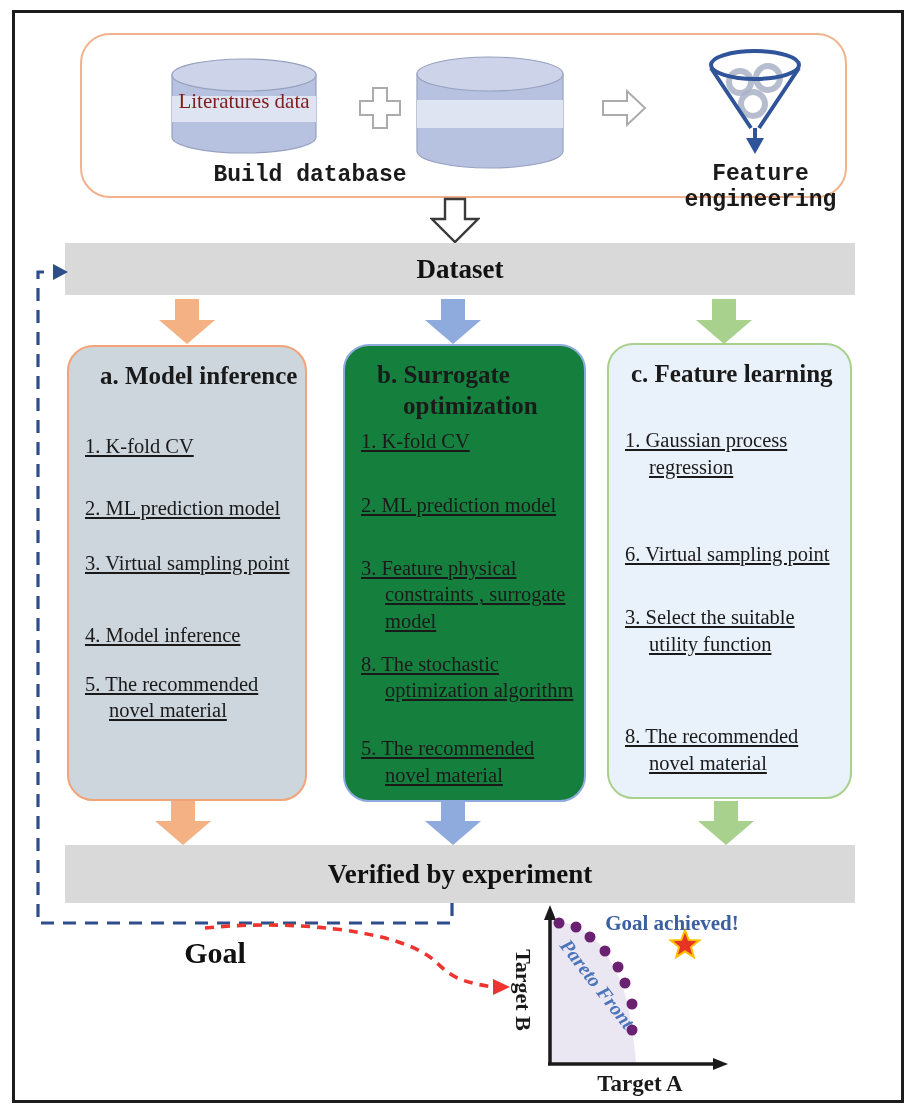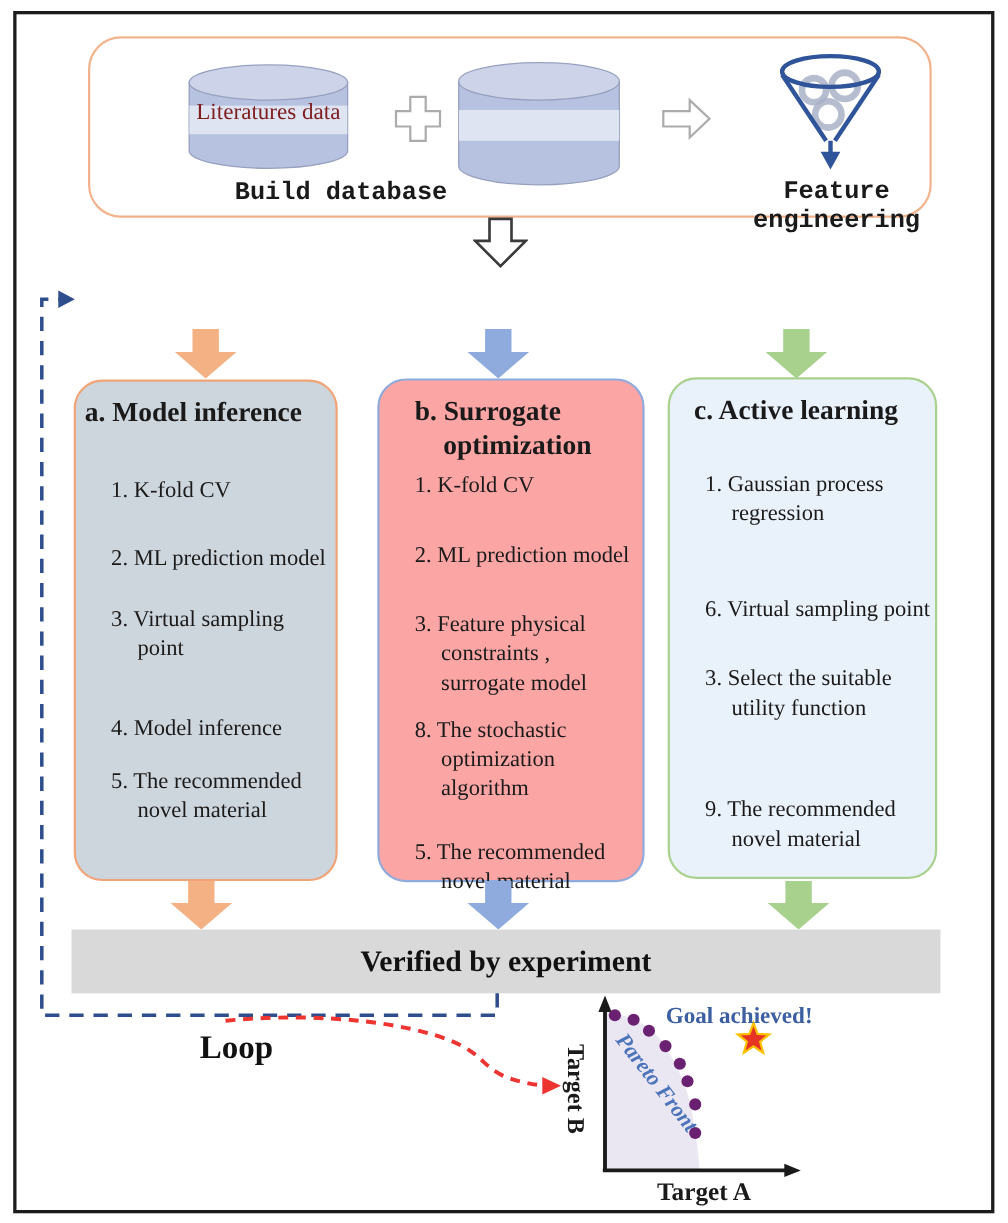--- a/index.html
+++ b/index.html
@@ -22,29 +22,29 @@
   .caption { font-weight:bold; font-size:23px; text-align:center;font-family:Liberation Mono, monospace; }
   .graybar {
     left:65px; width:790px; background:#d9d9d9; display:flex;
     align-items:center; justify-content:center;
     font-weight:bold; font-size:27px; color:#111;
   }
   .pipe-box {
     border-radius:26px; box-sizing:border-box;
   }
   #box-a { left:67px;  top:345px; width:240px; height:456px; background:#cdd5dd; border:2.5px solid #f0a477; }
-  #box-b { left:343px; top:344px; width:243px; height:458px; background:#fca5a5; border:2.5px solid #8faadc; }
+  #box-b { left:343px; top:344px; width:243px; height:458px; background:#15803d; border:2.5px solid #8faadc; }
   #box-c { left:607px; top:343px; width:245px; height:456px; background:#e9f1fa; border:2.5px solid #a9d18e; }
   .box-title {
     font-weight:bold; font-size:25px; line-height:1.25; padding-top:13px;
   }
-  #box-a .box-title { padding-left:8px; }
+  #box-a .box-title { padding-left:31px; }
   #box-b .box-title { padding-left:58px; text-indent:-26px; padding-right:8px; }
   #box-c .box-title { padding-left:22px; }
-  .list { padding-left:32px; padding-right:4px; }
+  .list { padding-left:16px; padding-right:4px;text-decoration:underline; }
   .item {
     font-size:20.5px; line-height:1.3; padding-left:24px; text-indent:-24px;
   }
   
   #box-a .box-title { margin-bottom:42px; }
   #box-a .item:nth-child(1){ margin-bottom:35px; }
   #box-a .item:nth-child(2){ margin-bottom:28px; }
   #box-a .item:nth-child(3){ margin-bottom:46px; }
   #box-a .item:nth-child(4){ margin-bottom:22px; }
   #box-b .box-title { margin-bottom:6px; }
@@ -125,20 +125,23 @@
 
   <div class="abs caption" style="left:200px; top:162px; width:220px;">Build database</div>
   <div class="abs caption" style="left:648px; top:161px; width:225px;">Feature engineering</div>
 
   <div class="abs" style="left:430px; top:197px;">
     <svg width="50" height="47" viewBox="0 0 50 47">
       <path d="M15,2 H35 V22 H48 L25,45 L2,22 H15 Z" fill="#ffffff" stroke="#3a3a3a" stroke-width="2.4"></path>
     </svg>
   </div>
 
+  <div class="abs graybar" style="top:243px; height:52px;">
+    <span>Dataset</span>
+  </div>
 
   <div class="abs" style="left:158px; top:299px;">
     <svg width="58" height="45" viewBox="0 0 58 45">
         <path d="M17,0 H41 V21 H57 L29,45 L1,21 H17 Z" fill="#f4b183"></path>
       </svg>
   </div>
   <div class="abs" style="left:424px; top:299px;">
     <svg width="58" height="45" viewBox="0 0 58 45">
         <path d="M17,0 H41 V21 H57 L29,45 L1,21 H17 Z" fill="#8faadc"></path>
       </svg>
@@ -165,26 +168,26 @@
     <div class="list">
       <div class="item">1. K-fold CV</div>
       <div class="item">2. ML prediction model</div>
       <div class="item">3. Feature physical constraints , surrogate model</div>
       <div class="item">8. The stochastic optimization algorithm</div>
       <div class="item">5. The recommended novel material</div>
     </div>
   </div>
 
   <div id="box-c" class="abs pipe-box">
-    <div class="box-title">c. Active learning</div>
+    <div class="box-title">c. Feature learning</div>
     <div class="list">
       <div class="item">1. Gaussian process regression</div>
       <div class="item">6. Virtual sampling point</div>
       <div class="item">3. Select the suitable utility function</div>
-      <div class="item">9. The recommended novel material</div>
+      <div class="item">8. The recommended novel material</div>
     </div>
   </div>
 
   <div class="abs" style="left:154px; top:801px;">
     <svg width="58" height="44" viewBox="0 0 58 44">
         <path d="M17,0 H41 V20 H57 L29,44 L1,20 H17 Z" fill="#f4b183"></path>
       </svg>
   </div>
   <div class="abs" style="left:424px; top:801px;">
     <svg width="58" height="44" viewBox="0 0 58 44">
@@ -194,21 +197,21 @@
   <div class="abs" style="left:697px; top:801px;">
     <svg width="58" height="44" viewBox="0 0 58 44">
         <path d="M17,0 H41 V20 H57 L29,44 L1,20 H17 Z" fill="#a9d18e"></path>
       </svg>
   </div>
 
   <div class="abs graybar" style="top:845px; height:58px;">
     <span>Verified by experiment</span>
   </div>
 
-  <div class="abs loop-label">Loop</div>
+  <div class="abs loop-label">Goal</div>
 
   <div class="abs" style="left:488px; top:893px;">
     <svg width="265" height="215" viewBox="0 0 265 215">
 
       <path d="M63,26 Q100,33 116,57 Q133,83 140,112 Q146,145 148,170 L63,170 Z" fill="#eae6f2"></path>
 
       <line x1="62" y1="171" x2="62" y2="24" stroke="#1a1a1a" stroke-width="3.5"></line>
       <polygon points="62,12 56,27 68,27" fill="#1a1a1a"></polygon>
       <line x1="60" y1="171" x2="228" y2="171" stroke="#1a1a1a" stroke-width="3.5"></line>
       <polygon points="240,171 225,165 225,177" fill="#1a1a1a"></polygon>

